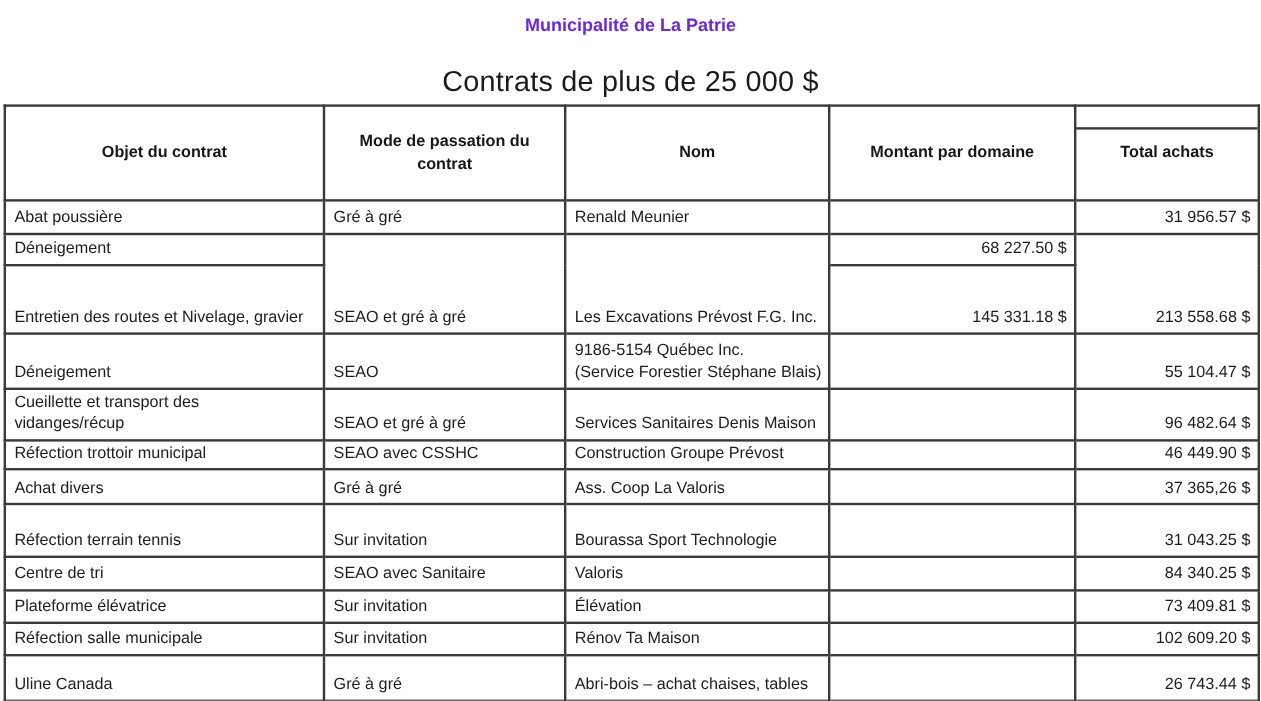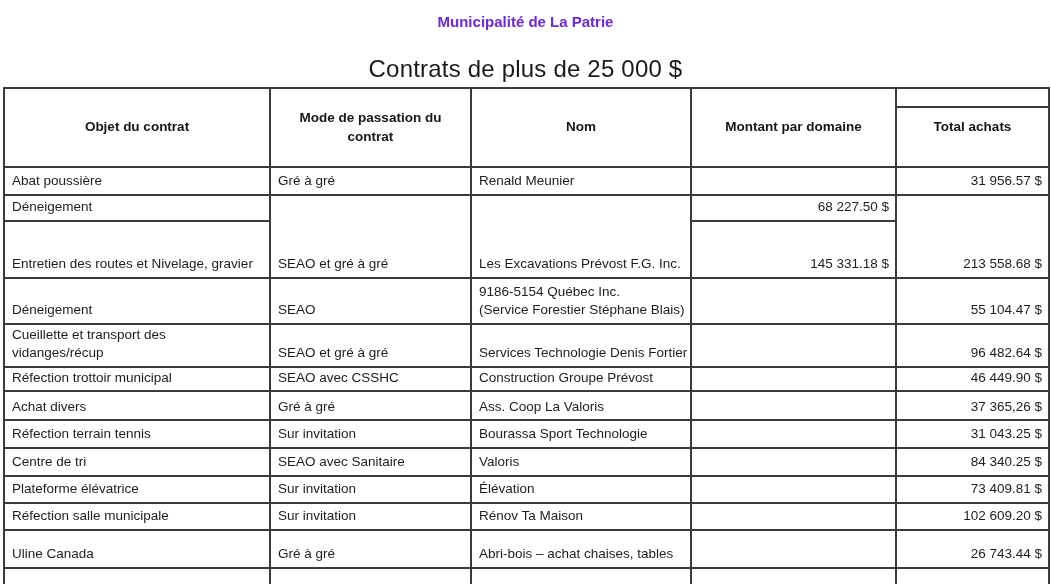--- a/index.html
+++ b/index.html
@@ -120,21 +120,21 @@
     <td class="num"></td>
     <td class="total">55 104.47 $</td>
   </tr>
 
   <tr style="height:40px">
     <td>
       <div>Cueillette et transport des</div>
       <div>vidanges/récup</div>
     </td>
     <td>SEAO et gré à gré</td>
-    <td>Services Technologie Denis Fortier</td>
+    <td>Services Sanitaires Denis Maison</td>
     <td class="num"></td>
     <td class="total">96 482.64 $</td>
   </tr>
 
   <tr style="height:20px">
     <td>Réfection trottoir municipal</td>
     <td>SEAO avec CSSHC</td>
     <td>Construction Groupe Prévost</td>
     <td class="num"></td>
     <td class="total">46 449.90 $</td>
@@ -146,21 +146,21 @@
     <td>Ass. Coop La Valoris</td>
     <td class="num"></td>
     <td class="total">37 365,26 $</td>
   </tr>
 
   <tr style="height:26px">
     <td>Réfection terrain tennis</td>
     <td>Sur invitation</td>
     <td>Bourassa Sport Technologie</td>
     <td class="num"></td>
-    <td class="total" style="vertical-align:top; padding-top:4px;">31 043.25 $</td>
+    <td class="total" style="vertical-align:top; padding-top:20px;">31 043.25 $</td>
   </tr>
 
   <tr style="height:28px">
     <td>Centre de tri</td>
     <td>SEAO avec Sanitaire</td>
     <td>Valoris</td>
     <td class="num"></td>
     <td class="total">84 340.25 $</td>
   </tr>
 

